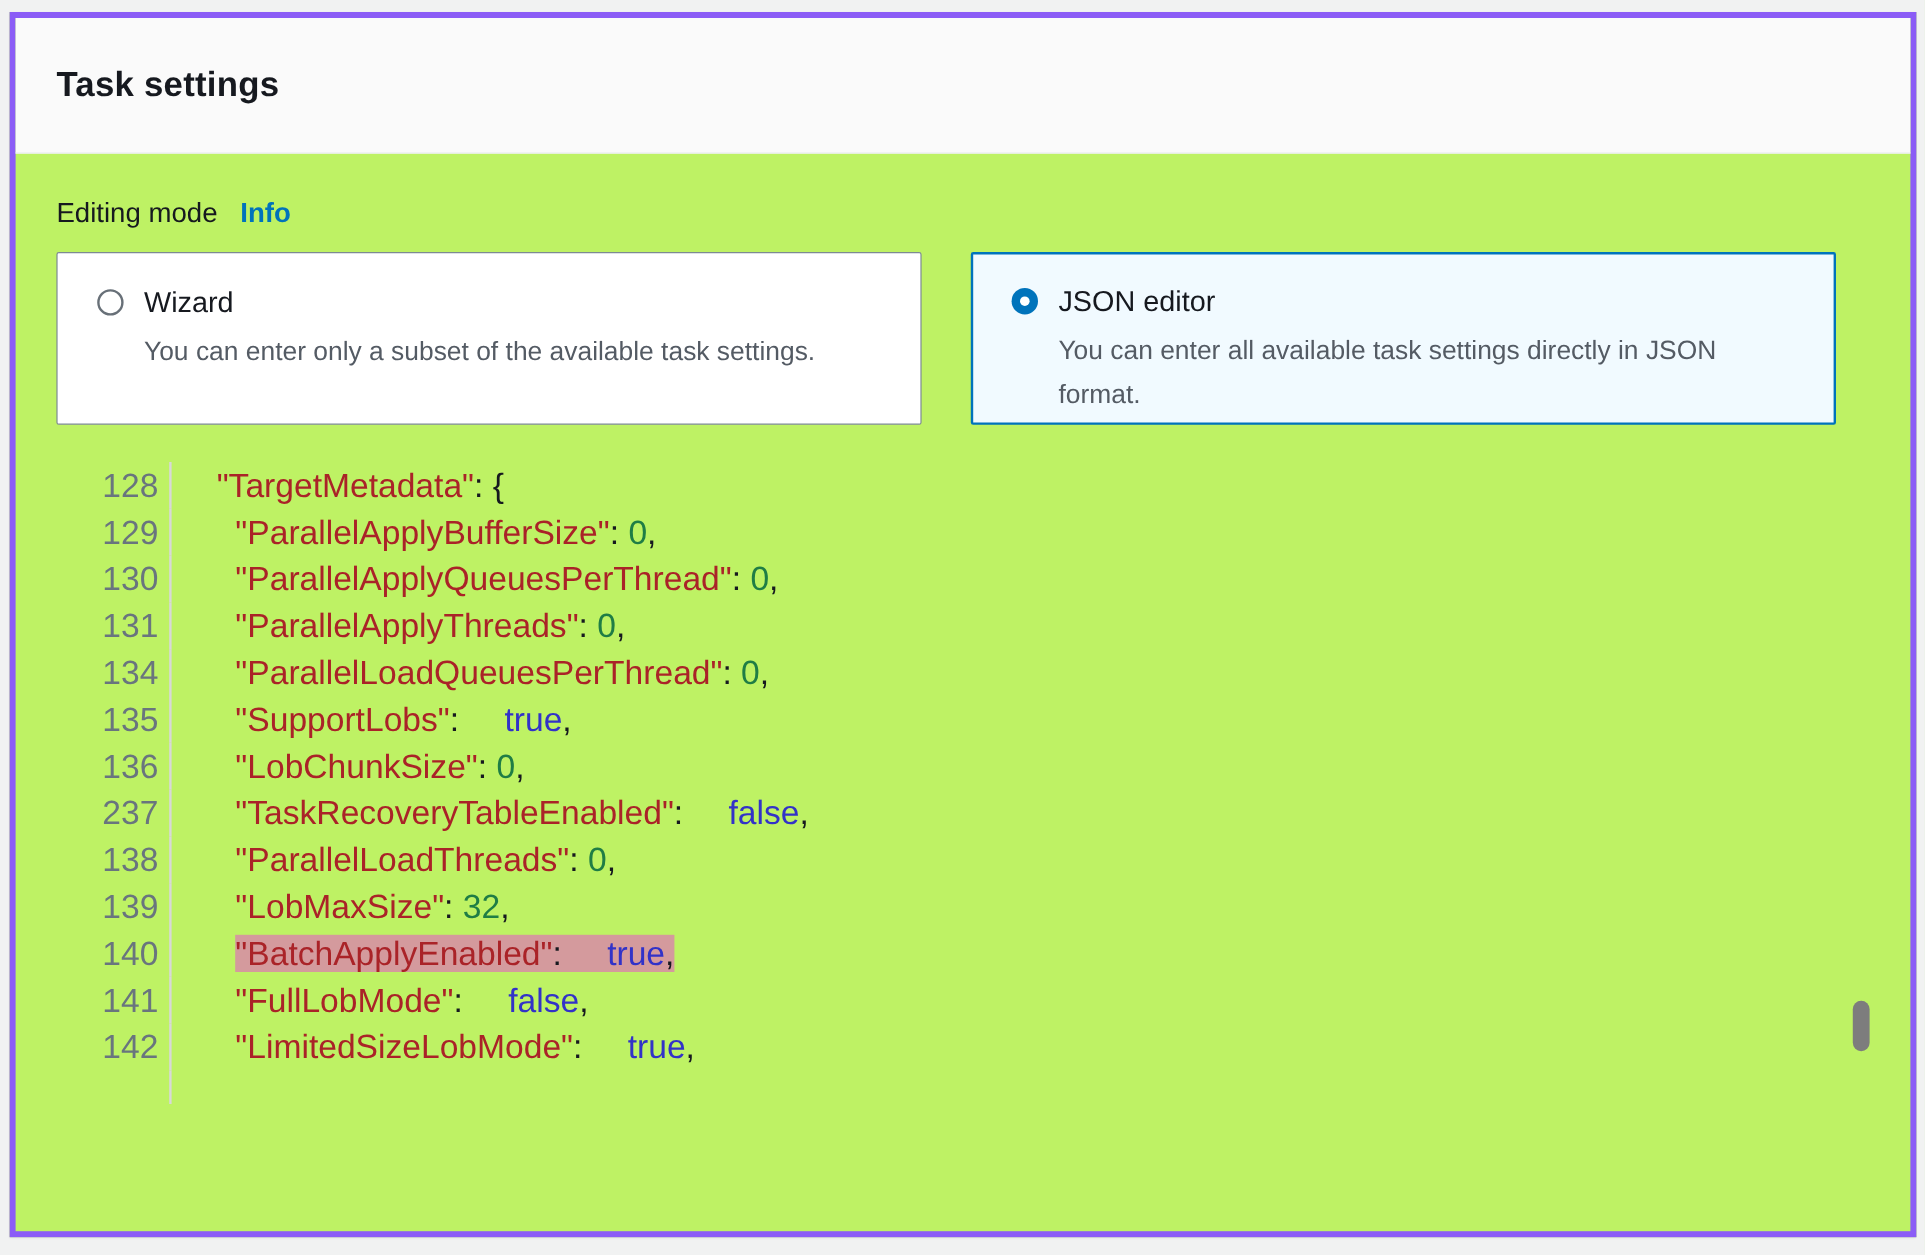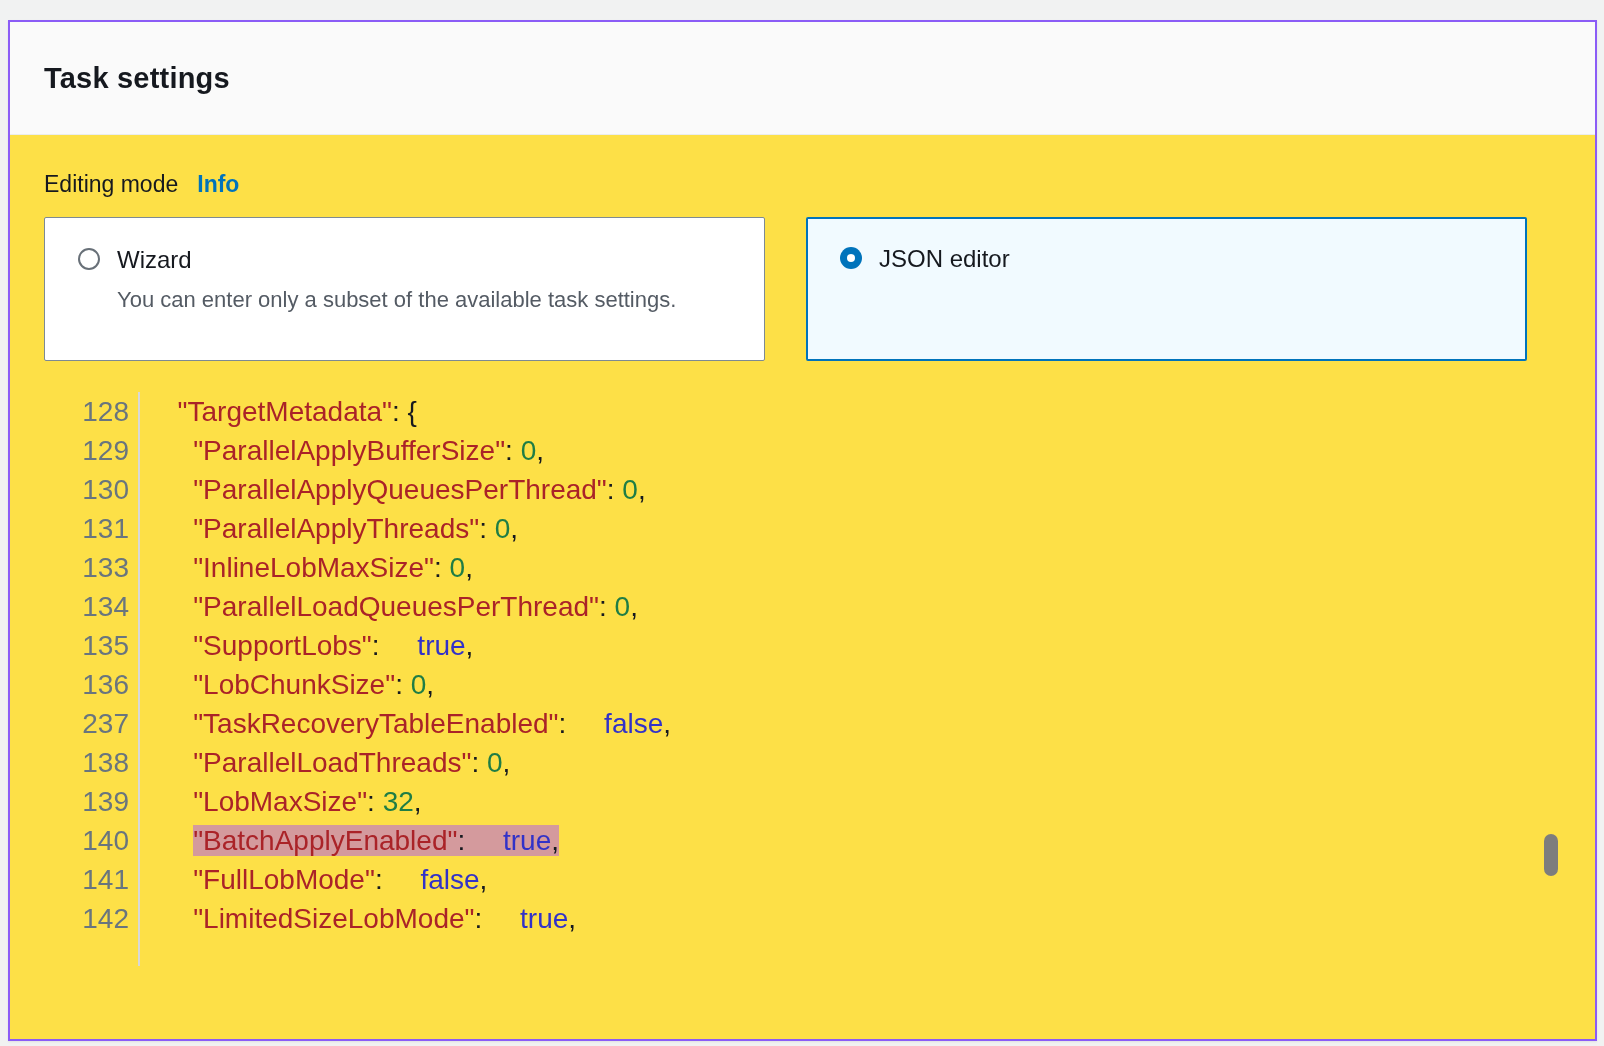--- a/index.html
+++ b/index.html
@@ -5,24 +5,24 @@
   * { margin: 0; padding: 0; box-sizing: border-box; }
   html, body {
     width: 1604px; height: 1046px;
     background: #f1f2f2;
     font-family: "Liberation Sans", "DejaVu Sans", sans-serif;
     overflow: hidden;
     position: relative;
   }
   .panel {
     position: absolute;
-    left: 8px; top: 20px;
+    left: 8px; top: 10px;
     width: 1589px; height: 1021px;
-    background: #fde047;
-    border: 2px solid #8b5cf6;
+    background: #bef264;
+    border: 5px solid #8b5cf6;
     box-shadow: 0 1px 2px rgba(0,0,0,0.07);
   }
   .panel-header {
     height: 113px;
     background: #fafafa;
     border-bottom: 1px solid #eaeded;
     display: flex;
     align-items: center;
     padding-left: 34px;
   }
@@ -138,20 +138,21 @@
         <div>
           <div class="card-label">Wizard</div>
           <div class="card-desc">You can enter only a subset of the available task settings.</div>
         </div>
       </div>
 
       <div class="card selected">
         <span class="radio"></span>
         <div>
           <div class="card-label">JSON editor</div>
+          <div class="card-desc">You can enter all available task settings directly in JSON format.</div>
         </div>
       </div>
 
     </div>
 
     <div class="code">
       <div>
           <div class="code-line">
             <div class="gutter">128</div>
             <div class="line-text">  <span><span class="tok-key">"TargetMetadata"</span><span class="tok-punct">: </span><span class="tok-punct">{</span></span></div>
@@ -160,24 +161,20 @@
             <div class="gutter">129</div>
             <div class="line-text">    <span><span class="tok-key">"ParallelApplyBufferSize"</span><span class="tok-punct">: </span><span class="tok-num">0</span><span class="tok-punct">,</span></span></div>
           </div>
           <div class="code-line">
             <div class="gutter">130</div>
             <div class="line-text">    <span><span class="tok-key">"ParallelApplyQueuesPerThread"</span><span class="tok-punct">: </span><span class="tok-num">0</span><span class="tok-punct">,</span></span></div>
           </div>
           <div class="code-line">
             <div class="gutter">131</div>
             <div class="line-text">    <span><span class="tok-key">"ParallelApplyThreads"</span><span class="tok-punct">: </span><span class="tok-num">0</span><span class="tok-punct">,</span></span></div>
-          </div>
-          <div class="code-line">
-            <div class="gutter">133</div>
-            <div class="line-text">    <span><span class="tok-key">"InlineLobMaxSize"</span><span class="tok-punct">: </span><span class="tok-num">0</span><span class="tok-punct">,</span></span></div>
           </div>
           <div class="code-line">
             <div class="gutter">134</div>
             <div class="line-text">    <span><span class="tok-key">"ParallelLoadQueuesPerThread"</span><span class="tok-punct">: </span><span class="tok-num">0</span><span class="tok-punct">,</span></span></div>
           </div>
           <div class="code-line">
             <div class="gutter">135</div>
             <div class="line-text">    <span><span class="tok-key">"SupportLobs"</span><span class="tok-punct">: </span><span class="tok-bool">true</span><span class="tok-punct">,</span></span></div>
           </div>
           <div class="code-line">

